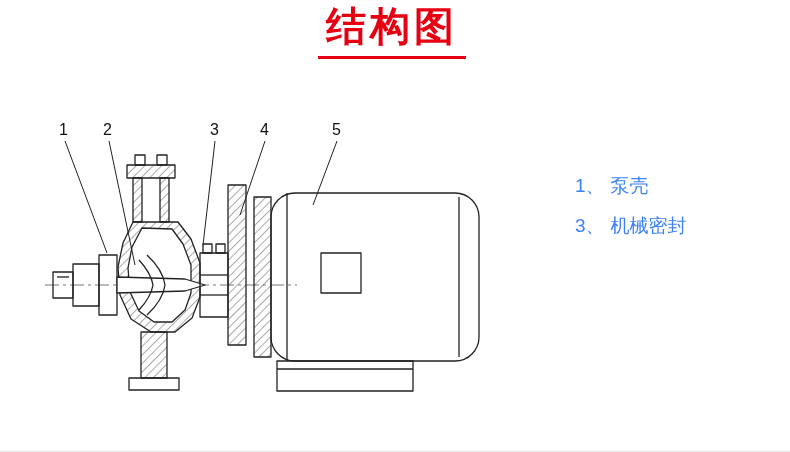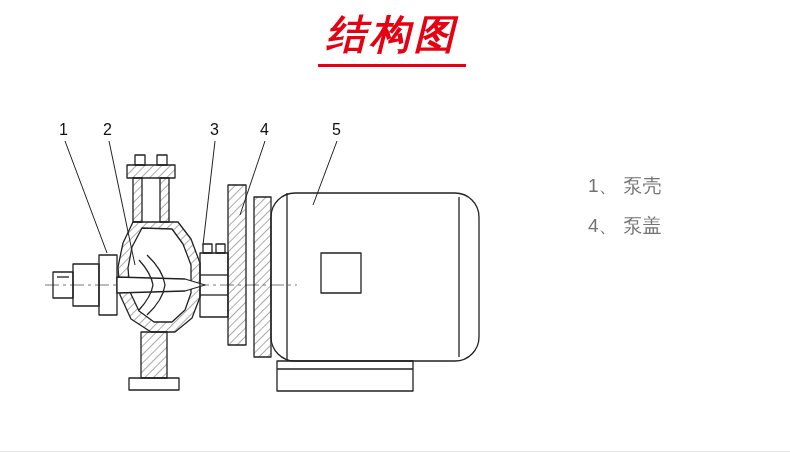--- a/index.html
+++ b/index.html
@@ -5,23 +5,22 @@
   html,body{margin:0;padding:0;}
   body{
     width:790px;height:452px;
     background:#ffffff;
     position:relative;
     font-family:"Liberation Sans","DejaVu Sans",sans-serif;
     color:#1a1a1a;
     overflow:hidden;
   }
   .title-wrap{
-    position:absolute;left:0;top:10px;width:784px;
+    position:absolute;left:0;top:2px;width:784px;
     text-align:center;
-    font-style:italic;
   }
   .page-title{
     margin:0;
     font-size:40px;
     font-weight:bold;
     letter-spacing:4px;
     color:#e60012;
     line-height:1.2;
   }
   .title-underline{
@@ -32,22 +31,21 @@
   .drawing{
     position:absolute;left:35px;top:105px;
   }
   .legend{
     position:absolute;left:575px;top:166px;
   }
   .legend-item{
     font-size:19px;
     line-height:40px;
     white-space:nowrap;
-    color:#737373;
-    margin-left:13px;
+    color:#3b82f6;
   }
   .legend-item .label{margin-left:6px;}
   .bottom-divider{
     position:absolute;left:0;bottom:0;width:790px;height:1px;
     background:#e7e7e7;
   }
 </style>
 </head>
 <body>
 
@@ -138,17 +136,17 @@
     <text x="225" y="30">4</text>
     <text x="297" y="30">5</text>
   </g>
 </svg>
 
 <div class="legend">
   <div class="legend-item">
     <span class="num">1、</span><span class="label">泵壳</span>
   </div>
   <div class="legend-item">
-    <span class="num">4、</span><span class="label">泵盖</span>
+    <span class="num">3、</span><span class="label">机械密封</span>
   </div>
 </div>
 
 <div class="bottom-divider"></div>
 
 </body></html>

